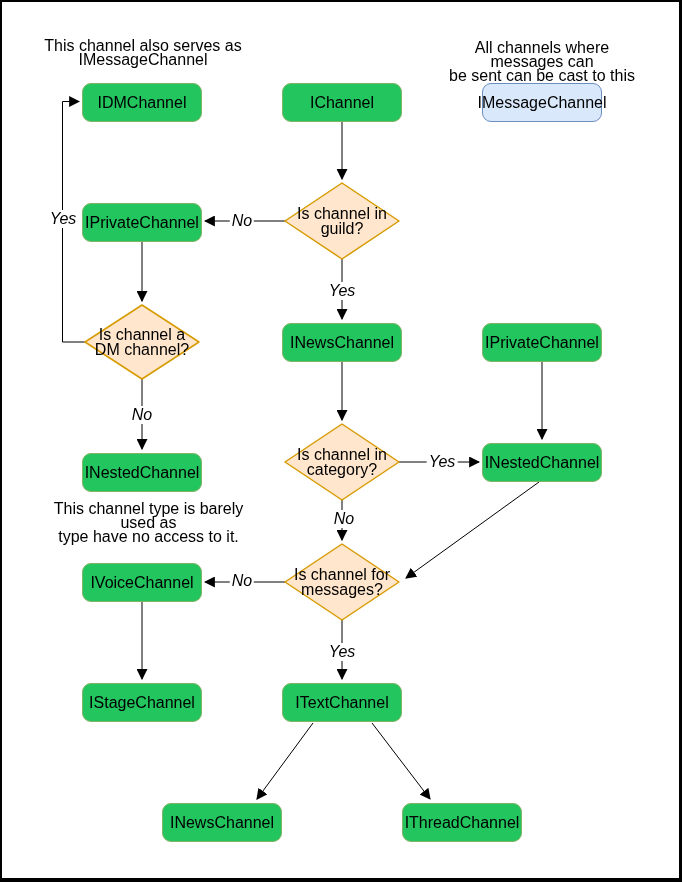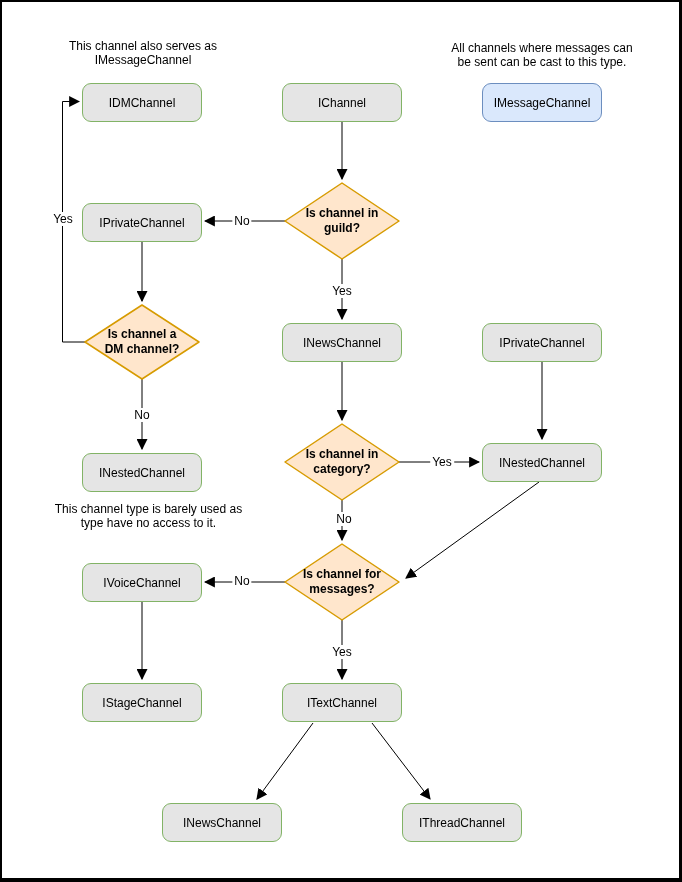--- a/index.html
+++ b/index.html
@@ -1,38 +1,37 @@
 <!DOCTYPE html>
 <html><head>
 <meta charset="utf-8">
 <style>
   html,body{margin:0;padding:0;background:#fff;}
   .canvas{
     position:relative;width:682px;height:882px;box-sizing:border-box;
     background:#ffffff;border:2px solid #000;border-right-width:3px;border-bottom-width:4px;
-    font-family:"Liberation Sans",sans-serif;font-size:12px;color:#000;overflow:hidden;
+    font-family:"Liberation Sans",sans-serif;font-size:16px;color:#000;overflow:hidden;
   }
   .edges{position:absolute;left:0;top:0;}
   .node{
     position:absolute;width:120px;height:39px;box-sizing:border-box;border-radius:9px;
     display:flex;align-items:center;justify-content:center;text-align:center;
   }
-  .node.green{background:#e5e5e5;border:1px solid #82b366;}
+  .node.green{background:#22c55e;border:1px solid #82b366;}
   .node.blue{background:#dae8fc;border:1px solid #6c8ebf;}
   .note{position:absolute;text-align:center;line-height:14px;}
   .note span{display:block;}
   .dtext{
     position:absolute;width:112px;text-align:center;line-height:15px;
     transform:translate(-50%,-50%);
-    font-weight:bold;
   }
   .dtext span{display:block;}
   .elabel{
     position:absolute;transform:translate(-50%,-50%);
-    background:#ffffff;padding:0 2px;white-space:nowrap;
+    background:#ffffff;padding:0 2px;white-space:nowrap;font-style:italic;
   }
 </style>
 </head>
 <body>
 
 <div class="canvas">
 
   <svg class="edges" width="682" height="882" viewBox="0 0 682 882">
     <defs>
       <marker id="arr" viewBox="0 0 10 10" refX="9" refY="5" markerWidth="11" markerHeight="11" orient="auto-start-reverse" markerUnits="userSpaceOnUse">

